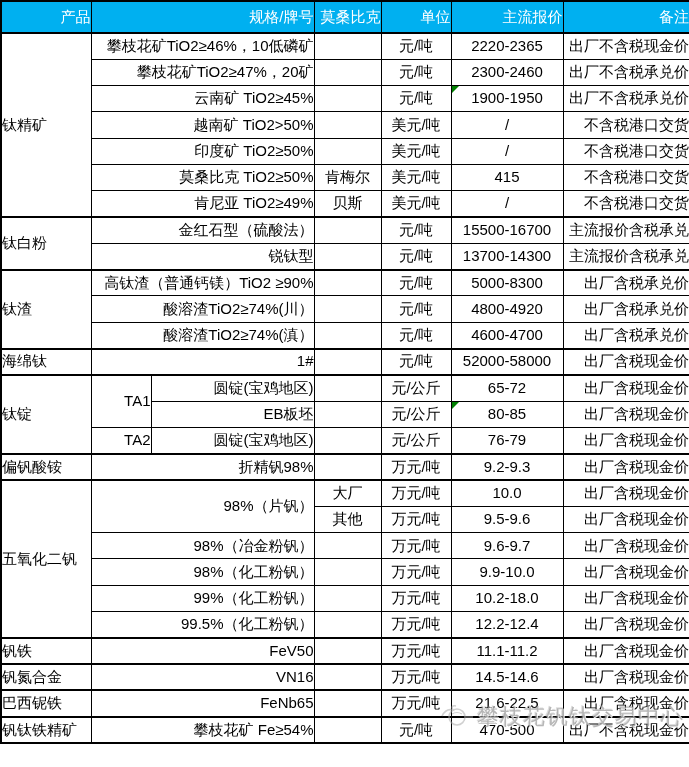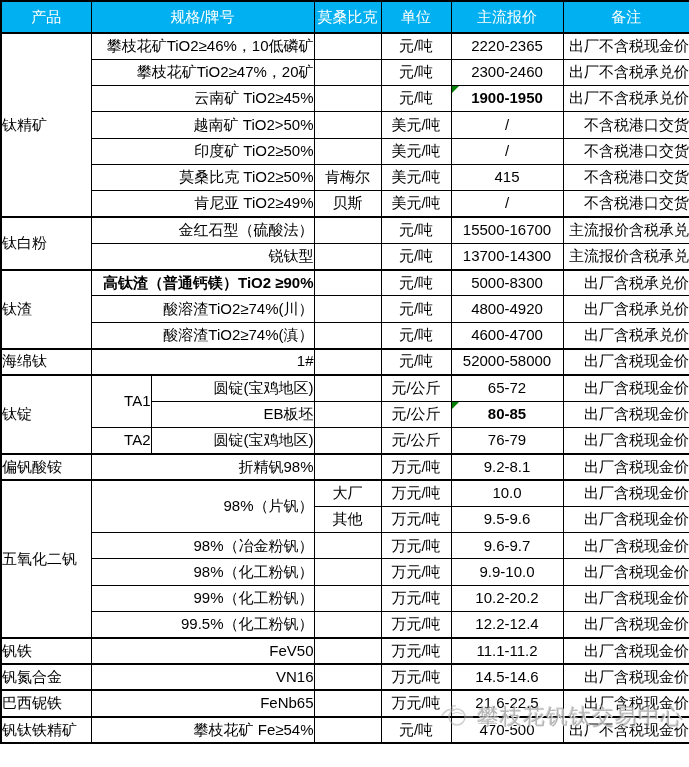--- a/index.html
+++ b/index.html
@@ -24,32 +24,32 @@
     overflow:hidden;
     padding:0;
     line-height:1.1;
   }
   tr.hdr th{
     background:#00B0F0;
     color:#fff;
     font-weight:normal;
     height:30px;
     font-size:15px;
-    text-align:center;
+    text-align:right;
     border:1px solid #000;
     border-bottom-width:2px;
   }
   tr.r{height:26.3px;}
   td.c{text-align:center;}
   td.l{text-align:right;padding-left:3px;}
   td.prod{text-align:left;}
-  td.small{font-size:13px;font-weight:bold;}
+  td.small{font-size:13px;}
   tr.gs td{border-top-width:2px;}
   table.price-table{border:2px solid #000;}
-  td.flag{position:relative;font-weight:bold;}
+  td.flag{position:relative;}
   td.flag::after{
     content:"";
     position:absolute;top:0;left:0;
     width:0;height:0;
     border-top:7px solid #008000;
     border-right:7px solid transparent;
   }
   .watermark{
     position:absolute;
     top:702px;right:5px;
@@ -213,21 +213,21 @@
     <td class="c">元/公斤</td>
     <td class="c">76-79</td>
     <td class="l">出厂含税现金价</td>
   </tr>
 
   <tr class="r gs">
     <td class="prod">偏钒酸铵</td>
     <td class="l" colspan="2">折精钒98%</td>
     <td class="c"></td>
     <td class="c">万元/吨</td>
-    <td class="c">9.2-8.1</td>
+    <td class="c">9.2-9.3</td>
     <td class="l">出厂含税现金价</td>
   </tr>
 
   <tr class="r gs">
     <td class="prod" rowspan="6">五氧化二钒</td>
     <td class="l" colspan="2" rowspan="2">98%（片钒）</td>
     <td class="c">大厂</td>
     <td class="c">万元/吨</td>
     <td class="c">10.0</td>
     <td class="l">出厂含税现金价</td>
@@ -249,21 +249,21 @@
     <td class="l" colspan="2">98%（化工粉钒）</td>
     <td class="c"></td>
     <td class="c">万元/吨</td>
     <td class="c">9.9-10.0</td>
     <td class="l">出厂含税现金价</td>
   </tr>
   <tr class="r">
     <td class="l" colspan="2">99%（化工粉钒）</td>
     <td class="c"></td>
     <td class="c">万元/吨</td>
-    <td class="c">10.2-20.2</td>
+    <td class="c">10.2-18.0</td>
     <td class="l">出厂含税现金价</td>
   </tr>
   <tr class="r">
     <td class="l" colspan="2">99.5%（化工粉钒）</td>
     <td class="c"></td>
     <td class="c">万元/吨</td>
     <td class="c">12.2-12.4</td>
     <td class="l">出厂含税现金价</td>
   </tr>
 

